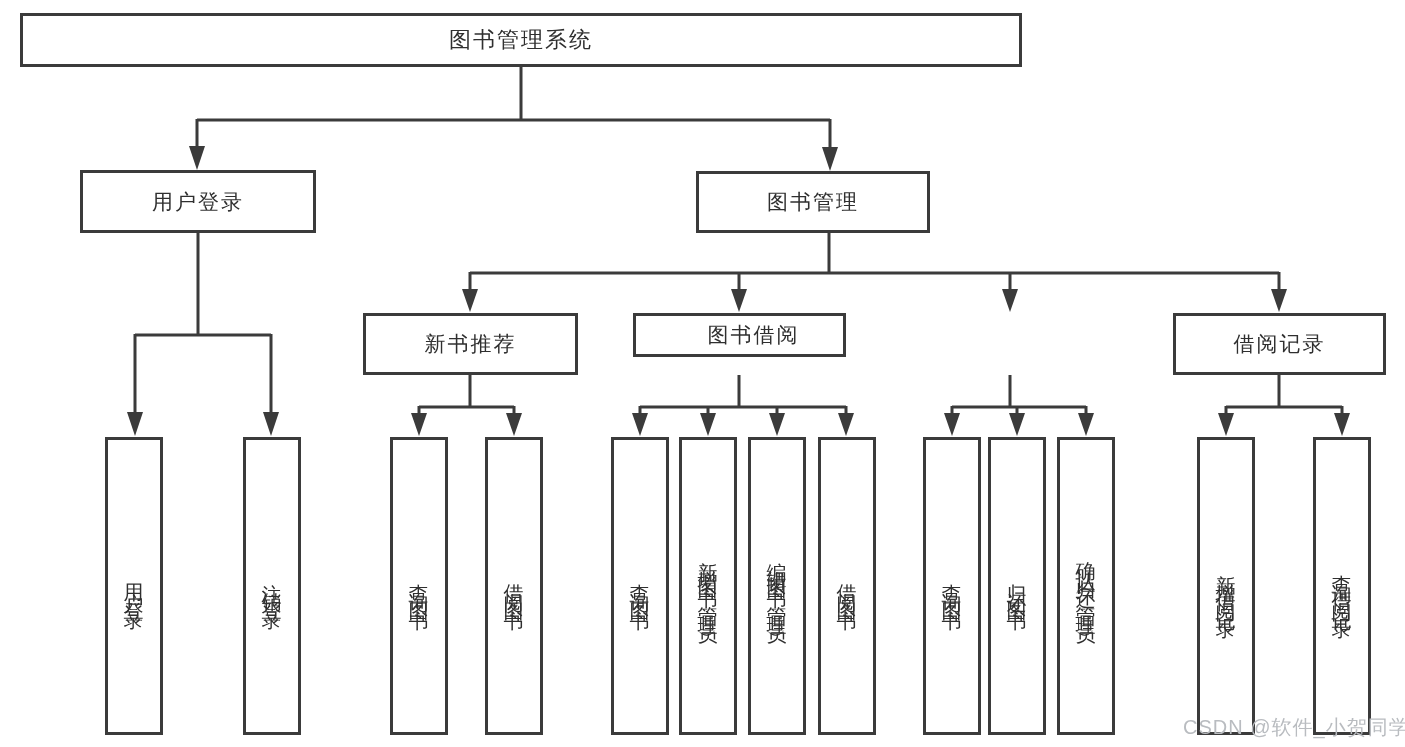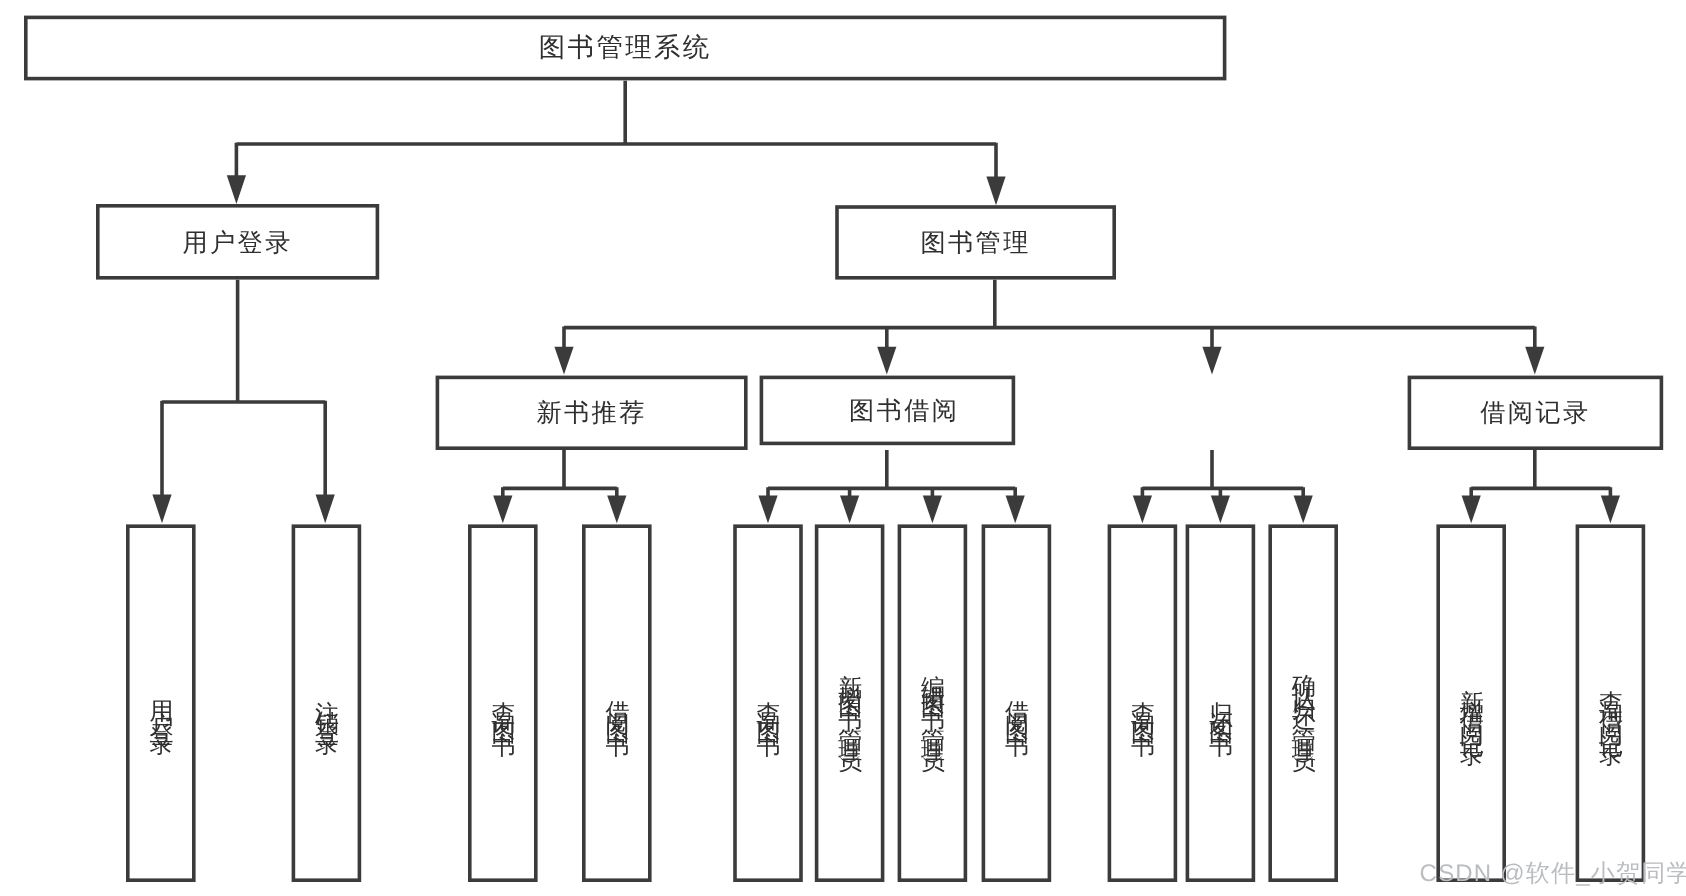--- a/index.html
+++ b/index.html
@@ -76,24 +76,24 @@
     <span>图书管理系统</span>
   </div>
 
   <div class="box h-box" style="left:80px;top:170px;width:236px;height:63px;">
     <span>用户登录</span>
   </div>
   <div class="box h-box" style="left:696px;top:171px;width:234px;height:62px;">
     <span>图书管理</span>
   </div>
 
-  <div class="box h-box" style="left:363px;top:313px;width:260px;height:62px;text-align:right;">
+  <div class="box h-box" style="left:363px;top:313px;width:215px;height:62px;text-align:right;">
     <span>新书推荐</span>
   </div>
-  <div class="box h-box" style="left:633px;top:313px;width:213px;height:58px;padding-left:28px;">
+  <div class="box h-box" style="left:633px;top:313px;width:213px;height:44px;padding-left:28px;">
     <span>图书借阅</span>
   </div>
   <div class="box h-box" style="left:1173px;top:313px;width:213px;height:62px;">
     <span>借阅记录</span>
   </div>
 
   <div class="box v-box" style="left:105px;top:437px;width:58px;height:298px;">
     <span>用户登录</span>
   </div>
   <div class="box v-box" style="left:243px;top:437px;width:58px;height:298px;">

